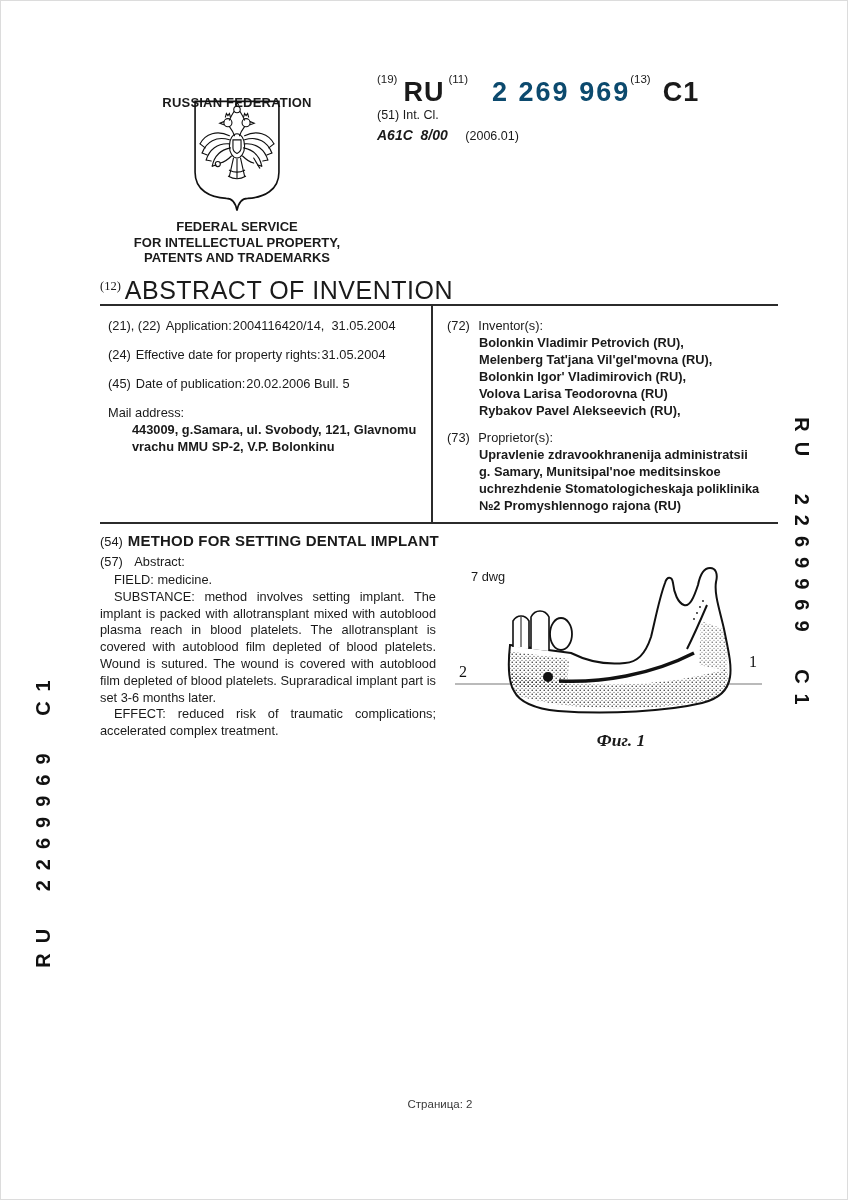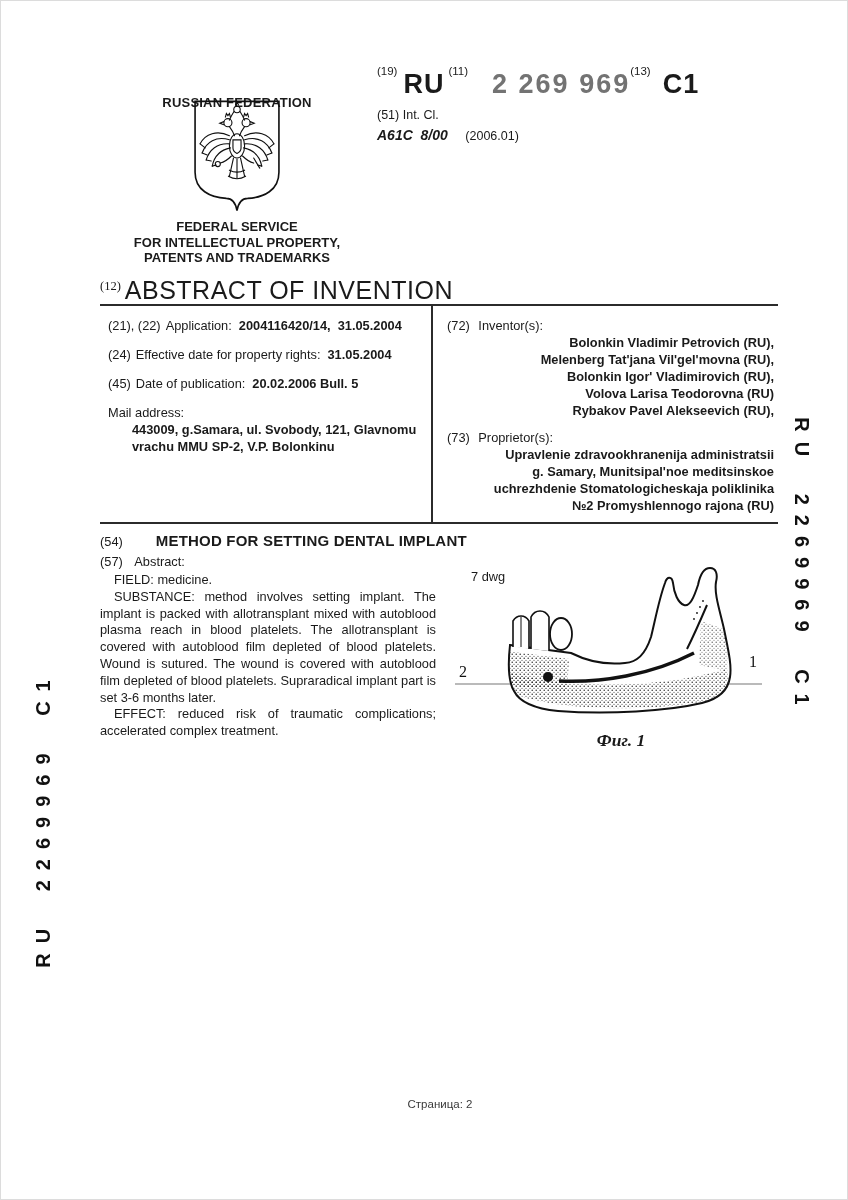--- a/index.html
+++ b/index.html
@@ -10,51 +10,51 @@
   }
   .abs{position:absolute;}
   .pre{white-space:pre-wrap;}
 
   
   .country{left:130px;top:62px;width:212px;text-align:center;font-weight:bold;font-size:13px;letter-spacing:.2px;margin-top:32px;}
   .coat{left:188px;top:96px;}
   .authority{left:108px;top:218px;width:256px;text-align:center;font-weight:bold;font-size:13px;line-height:15.5px;}
 
   
-  .publine{left:376px;top:62px;display:flex;align-items:flex-start;}
+  .publine{left:376px;top:70px;display:flex;align-items:flex-start;}
   .publine .code{font-size:11.5px;padding-top:2px;}
   .publine .big{font-size:27px;font-weight:bold;line-height:30px;margin-top:6px;letter-spacing:1px;}
   .publine .cc{margin:6px 4px 0 6px;}
-  .publine .num{color:#737373;margin:6px 0 0 24px;letter-spacing:2px;}
+  .publine .num{color:#0c4a6e;margin:6px 0 0 24px;letter-spacing:2px;}
   .publine .kind{margin:6px 0 0 12px;}
   .intcl{left:376px;top:106px;font-size:12.5px;line-height:17px;}
   .intcl .cls{font-weight:bold;font-style:italic;font-size:14px;}
   .intcl .ver{margin-left:14px;}
   .intcl-row{margin-top:3px;}
 
   
   .doctype{left:99px;top:277px;display:flex;align-items:flex-start;}
   .doctype .code{font-size:12.5px;padding-top:1px;font-family:Liberation Serif, serif;}
   .doctype .t{font-size:25px;font-weight:normal;letter-spacing:.5px;margin-left:4px;line-height:24px;}
 
   
   .biblio{left:99px;top:303px;width:678px;min-height:215px;border-top:2px solid #2b2b2b;border-bottom:2px solid #2b2b2b;display:flex;box-sizing:border-box;}
   .bcol{font-size:12.8px;line-height:17px;box-sizing:border-box;}
   .bcol.left{width:333px;border-right:2px solid #2b2b2b;padding:11px 10px 8px 8px;}
   .bcol.right{flex:1;padding:11px 4px 8px 14px;}
   .brow{margin-bottom:12px;}
   .bold{font-weight:bold;}
   .lbl{margin-left:5px;}
-  .val{font-weight:bold;margin-left:7px;}
+  .val{font-weight:normal;margin-left:1px;}
   .mail-lines{margin-left:24px;}
-  .names{margin-left:32px;font-weight:bold;text-align:right;}
+  .names{margin-left:32px;font-weight:bold;}
   .gap-top{margin-top:10px;}
 
   
-  .title-row{left:99px;top:531px;display:flex;align-items:flex-start;gap:28px;}
+  .title-row{left:99px;top:531px;display:flex;align-items:flex-start;}
   .title-row .code{font-size:12.8px;padding-top:2px;}
   .title-row .t{font-size:15px;font-weight:bold;margin-left:5px;letter-spacing:.2px;}
   .abst-row{left:99px;top:553px;font-size:12.8px;}
   .abst-row .lbl2{margin-left:8px;}
   .dwg{left:470px;top:568px;font-size:12.8px;}
   .abstract{left:99px;top:571px;width:336px;font-size:12.8px;line-height:16.8px;text-align:justify;}
   .abstract p{margin:0;text-indent:14px;}
 
   
   .figure-svg{left:450px;top:560px;}

